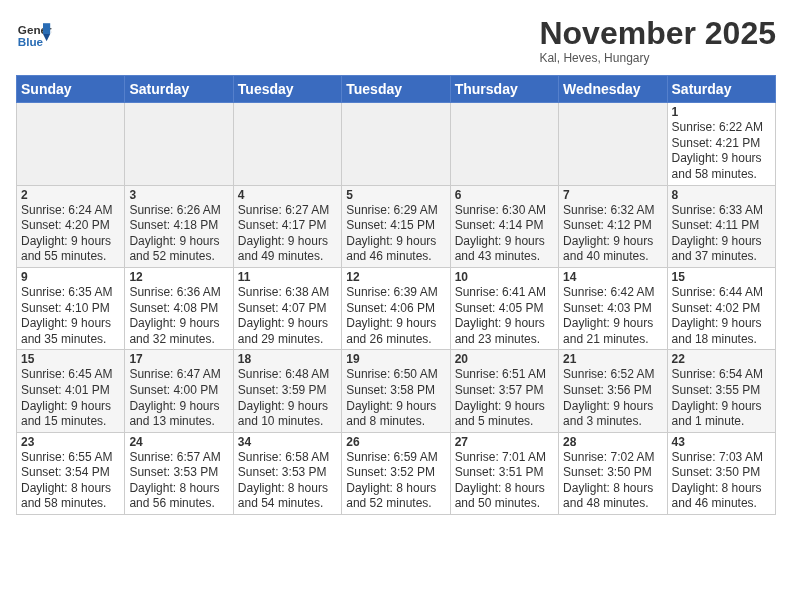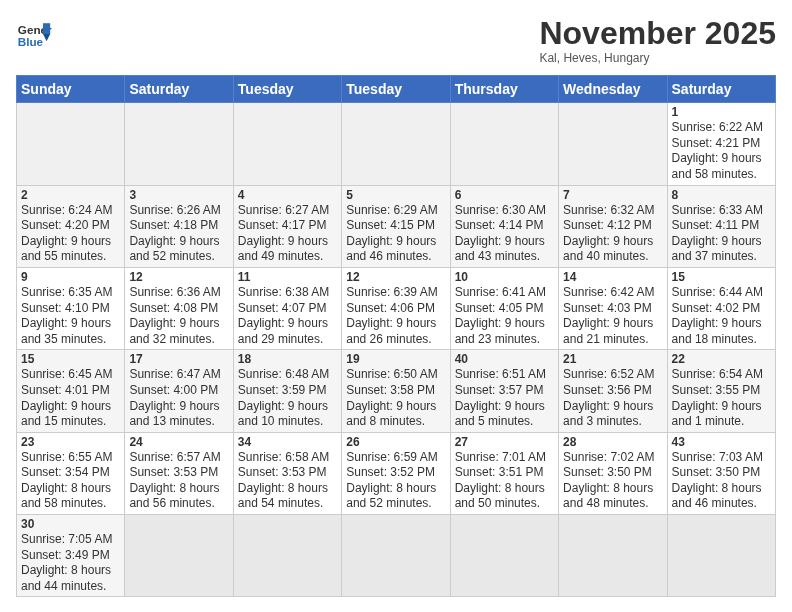--- a/index.html
+++ b/index.html
@@ -203,21 +203,21 @@
           </td>
           <td>
             <span class="day-num">18</span>
             <div class="day-info">Sunrise: 6:48 AM<br>Sunset: 3:59 PM<br>Daylight: 9 hours and 10 minutes.</div>
           </td>
           <td>
             <span class="day-num">19</span>
             <div class="day-info">Sunrise: 6:50 AM<br>Sunset: 3:58 PM<br>Daylight: 9 hours and 8 minutes.</div>
           </td>
           <td>
-            <span class="day-num">40</span>
+            <span class="day-num">20</span>
             <div class="day-info">Sunrise: 6:51 AM<br>Sunset: 3:57 PM<br>Daylight: 9 hours and 5 minutes.</div>
           </td>
           <td>
             <span class="day-num">21</span>
             <div class="day-info">Sunrise: 6:52 AM<br>Sunset: 3:56 PM<br>Daylight: 9 hours and 3 minutes.</div>
           </td>
           <td>
             <span class="day-num">22</span>
             <div class="day-info">Sunrise: 6:54 AM<br>Sunset: 3:55 PM<br>Daylight: 9 hours and 1 minute.</div>
           </td>
@@ -244,28 +244,16 @@
             <div class="day-info">Sunrise: 7:01 AM<br>Sunset: 3:51 PM<br>Daylight: 8 hours and 50 minutes.</div>
           </td>
           <td>
             <span class="day-num">28</span>
             <div class="day-info">Sunrise: 7:02 AM<br>Sunset: 3:50 PM<br>Daylight: 8 hours and 48 minutes.</div>
           </td>
           <td>
             <span class="day-num">43</span>
             <div class="day-info">Sunrise: 7:03 AM<br>Sunset: 3:50 PM<br>Daylight: 8 hours and 46 minutes.</div>
           </td>
-        </tr>
-        <tr class="row-shaded">
-          <td>
-            <span class="day-num">30</span>
-            <div class="day-info">Sunrise: 7:05 AM<br>Sunset: 3:49 PM<br>Daylight: 8 hours and 44 minutes.</div>
-          </td>
-          <td class="empty"></td>
-          <td class="empty"></td>
-          <td class="empty"></td>
-          <td class="empty"></td>
-          <td class="empty"></td>
-          <td class="empty"></td>
         </tr>
       </tbody>
   </table>
 </div>
 
 </body></html>

